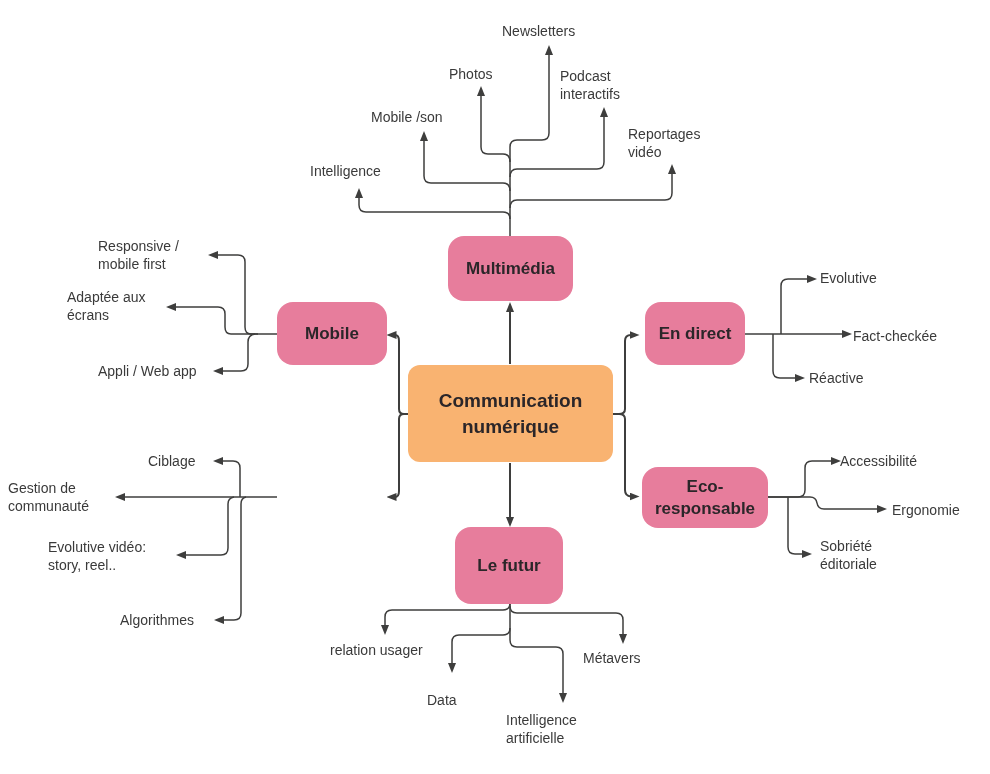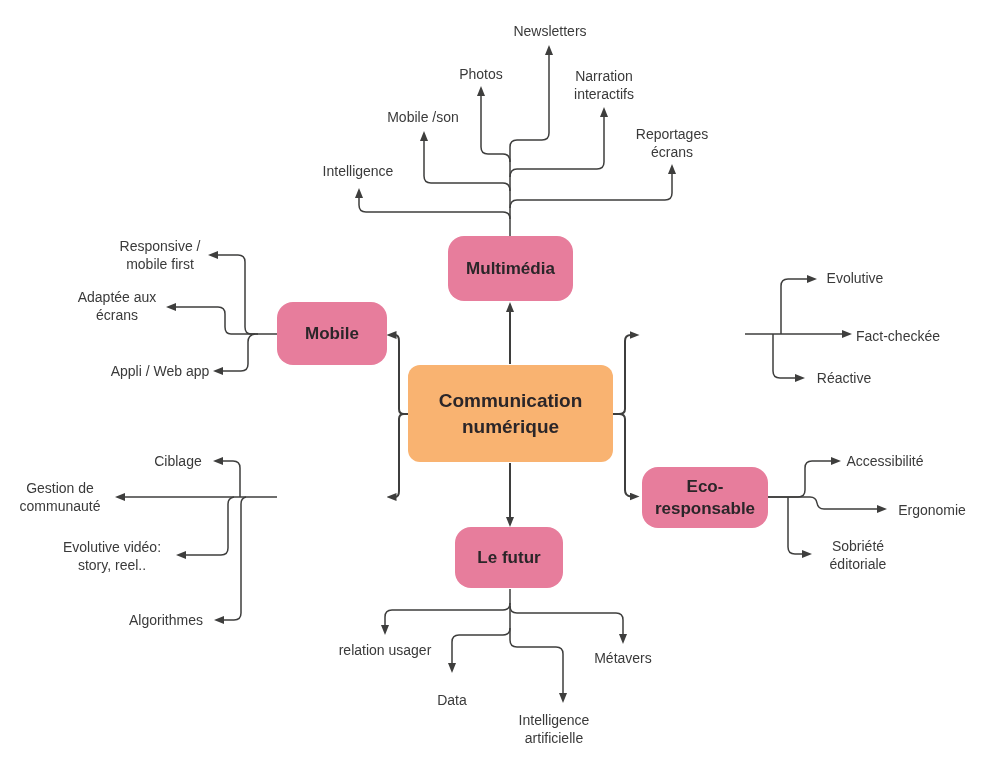--- a/index.html
+++ b/index.html
@@ -20,21 +20,21 @@
   .connectors marker path{fill:var(--line);stroke:none;}
   .node{
     position:absolute;display:flex;align-items:center;justify-content:center;
     text-align:center;background:var(--branch_fill);color:var(--node_text);
     font-weight:bold;font-size:17px;line-height:1.25;border-radius:16px;
     padding:20px 8px;box-sizing:border-box;
   }
   .node.center{background:var(--center_fill);font-size:19px;border-radius:12px;line-height:1.35;}
   .leaf{
     position:absolute;font-size:14px;line-height:18px;color:var(--leaf_text);
-    text-align:center;box-sizing:border-box;
+    text-align:left;box-sizing:border-box;
   }
 </style>
 </head>
 <body>
 
 <div class="canvas">
 
   <svg class="connectors" viewBox="0 0 990 774">
     <defs>
       <marker id="arrow" viewBox="0 0 10 8" refX="2" refY="4" markerWidth="10" markerHeight="8" orient="auto" markerUnits="userSpaceOnUse">
@@ -81,32 +81,35 @@
 
   <div class="node center" style="left:408px;top:365px;width:205px;height:97px">
     <span>Communication numérique</span>
   </div>
   <div class="node" style="left:448px;top:236px;width:125px;height:65px">
     <span>Multimédia</span>
   </div>
   <div class="node" style="left:277px;top:302px;width:110px;height:63px">
     <span>Mobile</span>
   </div>
+  <div class="node" style="left:645px;top:302px;width:100px;height:63px">
+    <span>En direct</span>
+  </div>
   <div class="node" style="left:642px;top:467px;width:126px;height:61px">
     <span>Eco-responsable</span>
   </div>
-  <div class="node" style="left:455px;top:527px;width:108px;height:61px">
+  <div class="node" style="left:455px;top:527px;width:108px;height:77px">
     <span>Le futur</span>
   </div>
 
   <div class="leaf" style="left:502px;top:22px;width:96px">Newsletters</div>
   <div class="leaf" style="left:449px;top:65px;width:64px">Photos</div>
-  <div class="leaf" style="left:560px;top:67px;width:88px">Narration interactifs</div>
+  <div class="leaf" style="left:560px;top:67px;width:88px">Podcast interactifs</div>
   <div class="leaf" style="left:371px;top:108px;width:104px">Mobile /son</div>
-  <div class="leaf" style="left:628px;top:125px;width:88px">Reportages écrans</div>
+  <div class="leaf" style="left:628px;top:125px;width:88px">Reportages vidéo</div>
   <div class="leaf" style="left:310px;top:162px;width:96px">Intelligence</div>
 
   <div class="leaf" style="left:98px;top:237px;width:124px">Responsive / mobile first</div>
   <div class="leaf" style="left:67px;top:288px;width:100px">Adaptée aux écrans</div>
   <div class="leaf" style="left:98px;top:362px;width:124px">Appli / Web app</div>
 
   <div class="leaf" style="left:148px;top:452px;width:60px">Ciblage</div>
   <div class="leaf" style="left:8px;top:479px;width:104px">Gestion de communauté</div>
   <div class="leaf" style="left:48px;top:538px;width:128px">Evolutive vidéo: story, reel..</div>
   <div class="leaf" style="left:120px;top:611px;width:92px">Algorithmes</div>

